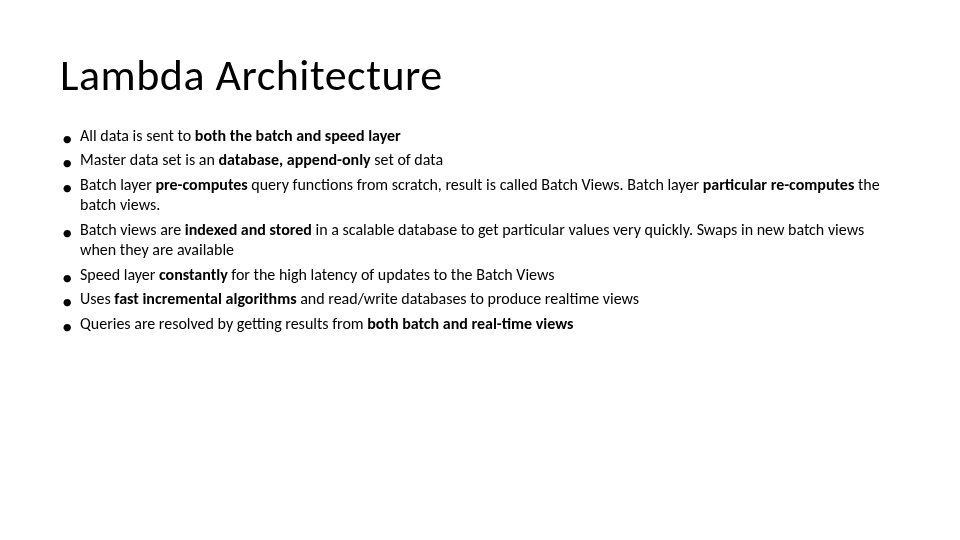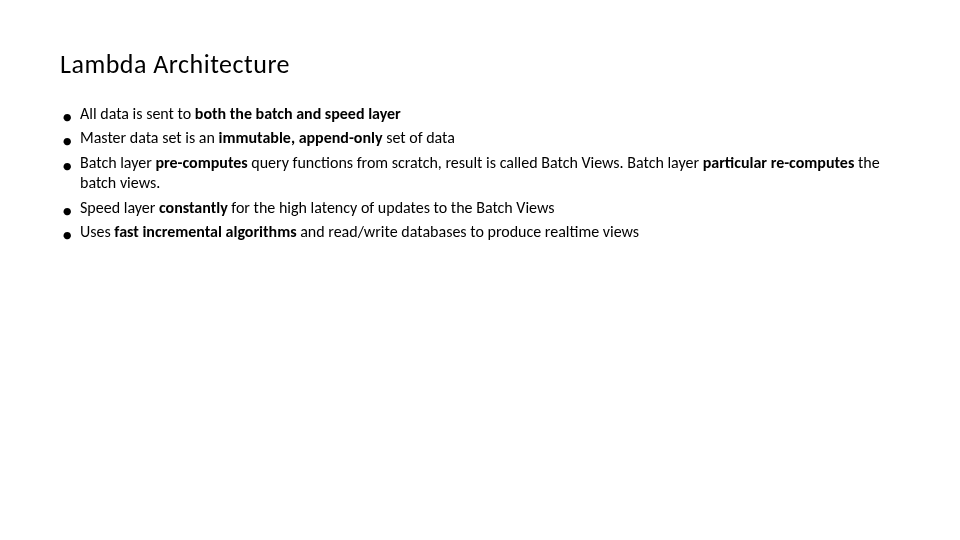--- a/index.html
+++ b/index.html
@@ -10,21 +10,21 @@
     body {
       width: 960px;
       height: 540px;
       background: #ffffff;
       font-family: Calibri, "Segoe UI", Arial, sans-serif;
       color: #000000;
       padding: 48px 60px 40px 60px;
       overflow: hidden;
     }
     .title {
-      font-size: 26px;
+      font-size: 44px;
       font-weight: 400;
       color: #000000;
       margin-bottom: 24px;
       letter-spacing: 0.5px;
     }
     .bullets {
       list-style: none;
       padding-left: 0;
     }
     .bullets li {
@@ -46,17 +46,19 @@
       font-weight: 700;
     }
   </style>
 </head>
 <body>
 
 <h1 class="title">Lambda Architecture</h1>
 
 <ul class="bullets">
     <li>All data is sent to <strong>both the batch and speed layer</strong></li>
-    <li>Master data set is an <strong>immutable, append-only</strong> set of data</li>
+    <li>Master data set is an <strong>database, append-only</strong> set of data</li>
     <li>Batch layer <strong>pre-computes</strong> query functions from scratch, result is called Batch Views. Batch layer <strong>particular re-computes</strong> the batch views.</li>
+    <li>Batch views are <strong>indexed and stored</strong> in a scalable database to get particular values very quickly. Swaps in new batch views when they are available</li>
     <li>Speed layer <strong>constantly</strong> for the high latency of updates to the Batch Views</li>
     <li>Uses <strong>fast incremental algorithms</strong> and read/write databases to produce realtime views</li>
+    <li>Queries are resolved by getting results from <strong>both batch and real-time views</strong></li>
   </ul>
 
 </body></html>

